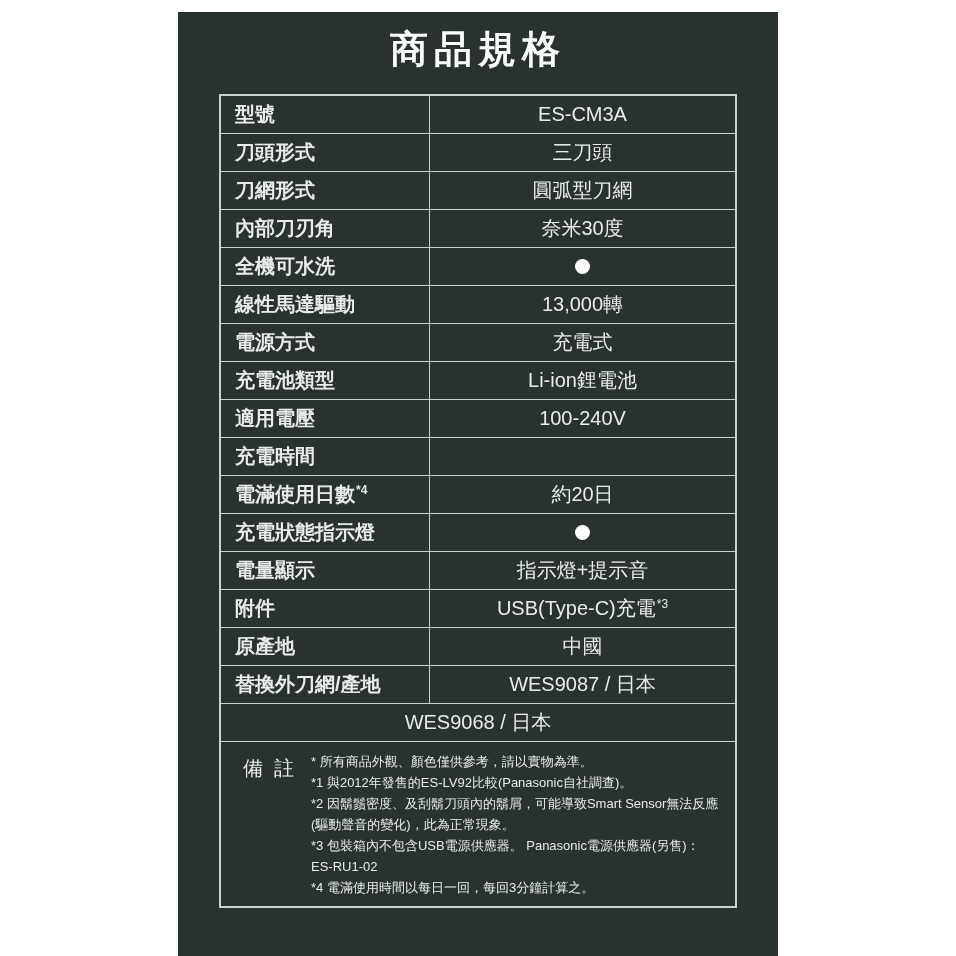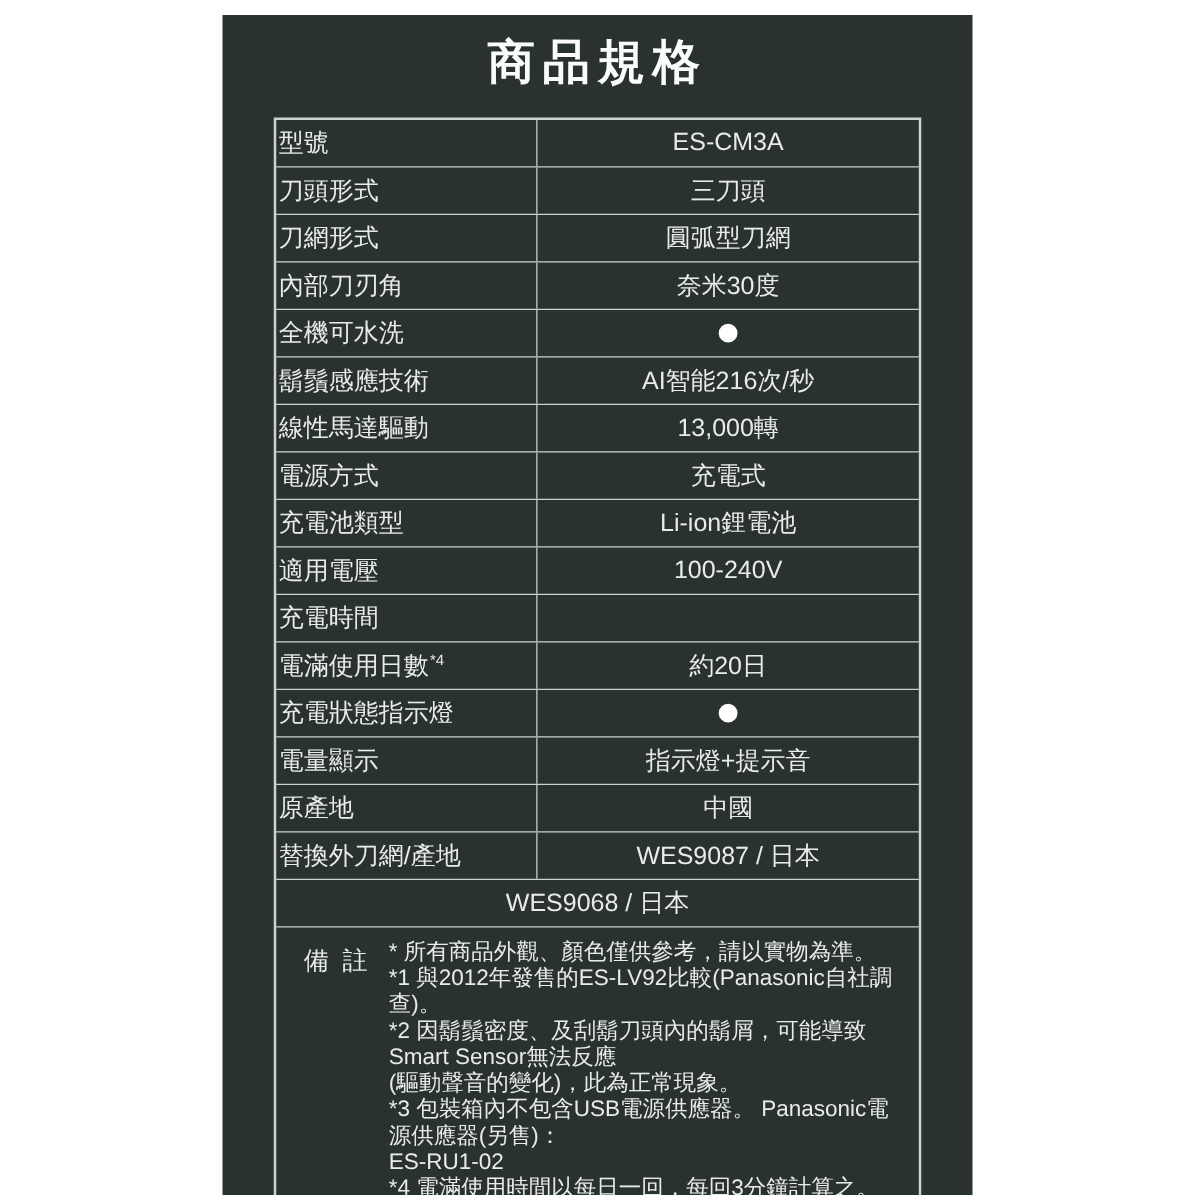--- a/index.html
+++ b/index.html
@@ -32,41 +32,42 @@
   .row{
     display:flex;height:38px;
     border-bottom:1.5px solid var(--border);
   }
   .cell{
     display:flex;align-items:center;
     color:var(--text);font-size:20px;font-weight:300;
     white-space:nowrap;
   }
   .cell.label{
-    flex:0 0 209px;padding-left:2px;
+    flex:0 0 209px;padding-left:14px;
     border-right:1.5px solid var(--border);
+    font-weight:bold;
   }
   .cell.value{flex:1;justify-content:center;}
   sup.marker{font-size:12px;line-height:1;margin-left:1px;position:relative;top:-5px;}
   .dot{
     display:inline-block;width:15px;height:15px;border-radius:50%;
     background:#ffffff;
   }
   .notes-row{
     display:flex;min-height:144px;
     padding:9px 10px 8px 22px;
   }
   .notes-label{
     flex:0 0 68px;color:var(--text);
     font-size:20px;font-weight:300;letter-spacing:11px;
     padding-top:4px;white-space:nowrap;
   }
   .notes-lines{flex:1;}
   .note-line{
-    color:var(--text);font-size:18px;font-weight:300;
+    color:var(--text);font-size:13px;font-weight:300;
     line-height:21px;
   }
 </style>
 </head>
 <body>
 
 <div class="panel">
   <h1 class="title">商品規格</h1>
 
   <div class="spec-table">
@@ -85,24 +86,20 @@
         </div>
         <div class="row">
           <div class="cell label">內部刀刃角</div>
           <div class="cell value">奈米30度</div>
         </div>
         <div class="row">
           <div class="cell label">全機可水洗</div>
           <div class="cell value">
             <span class="dot" style="background: rgb(255, 255, 255);"></span>
           </div>
-        </div>
-        <div class="row">
-          <div class="cell label">鬍鬚感應技術</div>
-          <div class="cell value">AI智能216次/秒</div>
         </div>
         <div class="row">
           <div class="cell label">線性馬達驅動</div>
           <div class="cell value">13,000轉</div>
         </div>
         <div class="row">
           <div class="cell label">電源方式</div>
           <div class="cell value">充電式</div>
         </div>
         <div class="row">
@@ -124,20 +121,24 @@
           <div class="cell label">充電狀態指示燈</div>
           <div class="cell value">
             <span class="dot" style="background: rgb(255, 255, 255);"></span>
           </div>
         </div>
         <div class="row">
           <div class="cell label">電量顯示</div>
           <div class="cell value">指示燈+提示音</div>
         </div>
         <div class="row">
+          <div class="cell label">附件</div>
+          <div class="cell value">USB(Type-C)充電<sup class="marker">*3</sup></div>
+        </div>
+        <div class="row">
           <div class="cell label">原產地</div>
           <div class="cell value">中國</div>
         </div>
         <div class="row">
           <div class="cell label">替換外刀網/產地</div>
           <div class="cell value">WES9087 / 日本</div>
         </div>
         <div class="row">
           <div class="cell value">WES9068 / 日本</div>
         </div>

